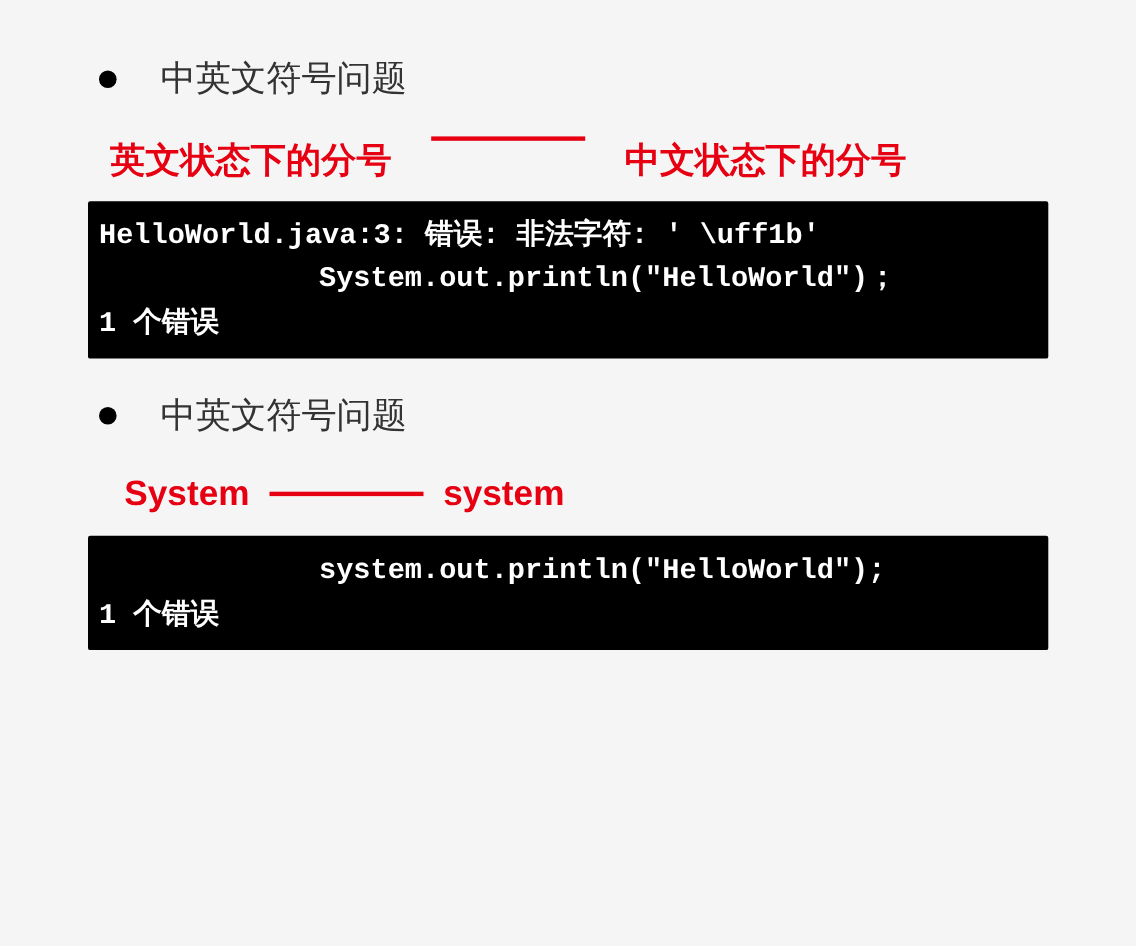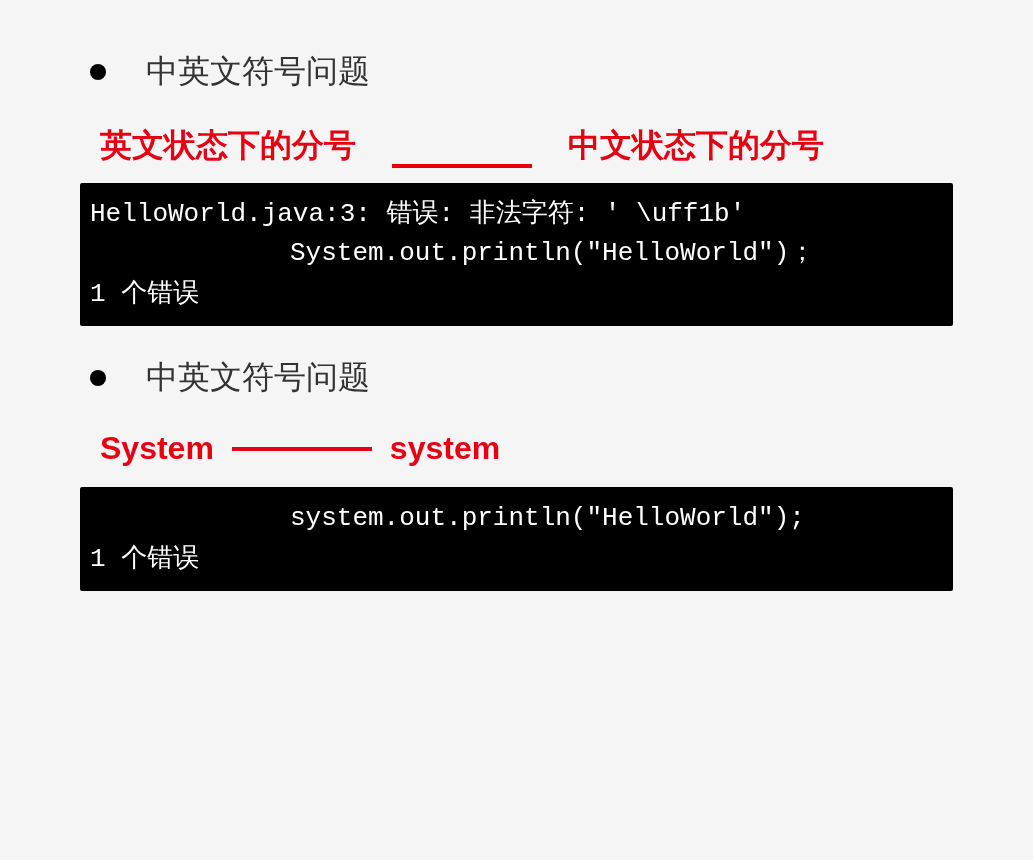--- a/index.html
+++ b/index.html
@@ -26,21 +26,21 @@
       margin-right: 40px;
       flex-shrink: 0;
     }
     .bullet-text {
       font-size: 32px;
       color: #333;
       font-weight: 400;
     }
     .red-label-row {
       display: flex;
-      align-items: flex-end;
+      align-items: flex-start;
       margin: 20px 0 15px 40px;
       gap: 36px;
     }
     .red-label {
       color: #e60012;
       font-size: 32px;
       font-weight: bold;
     }
     .red-line {
       height: 4px;
@@ -49,35 +49,36 @@
     }
     .terminal-block {
       background: #000;
       color: #fff;
       font-family: "Consolas", "Courier New", monospace;
       padding: 12px 10px;
       margin: 10px 20px 30px 20px;
       font-size: 26px;
       line-height: 1.5;
       border-radius: 2px;
+      font-weight: bold;
     }
     .terminal-block .line1 {
       white-space: nowrap;
     }
     .terminal-block .line2 {
       padding-left: 200px;
       white-space: nowrap;
     }
     .terminal-block .line3 {
       margin-top: 2px;
     }
     .second-label-row {
       display: flex;
       align-items: center;
-      margin: 30px 0 20px 40px;
+      margin: 30px 0 20px 53px;
       gap: 18px;
     }
   </style>
 </head>
 <body>
 
 <div class="bullet-section">
   <div class="bullet-dot"></div>
   <div class="bullet-text">中英文符号问题</div>
 </div>

